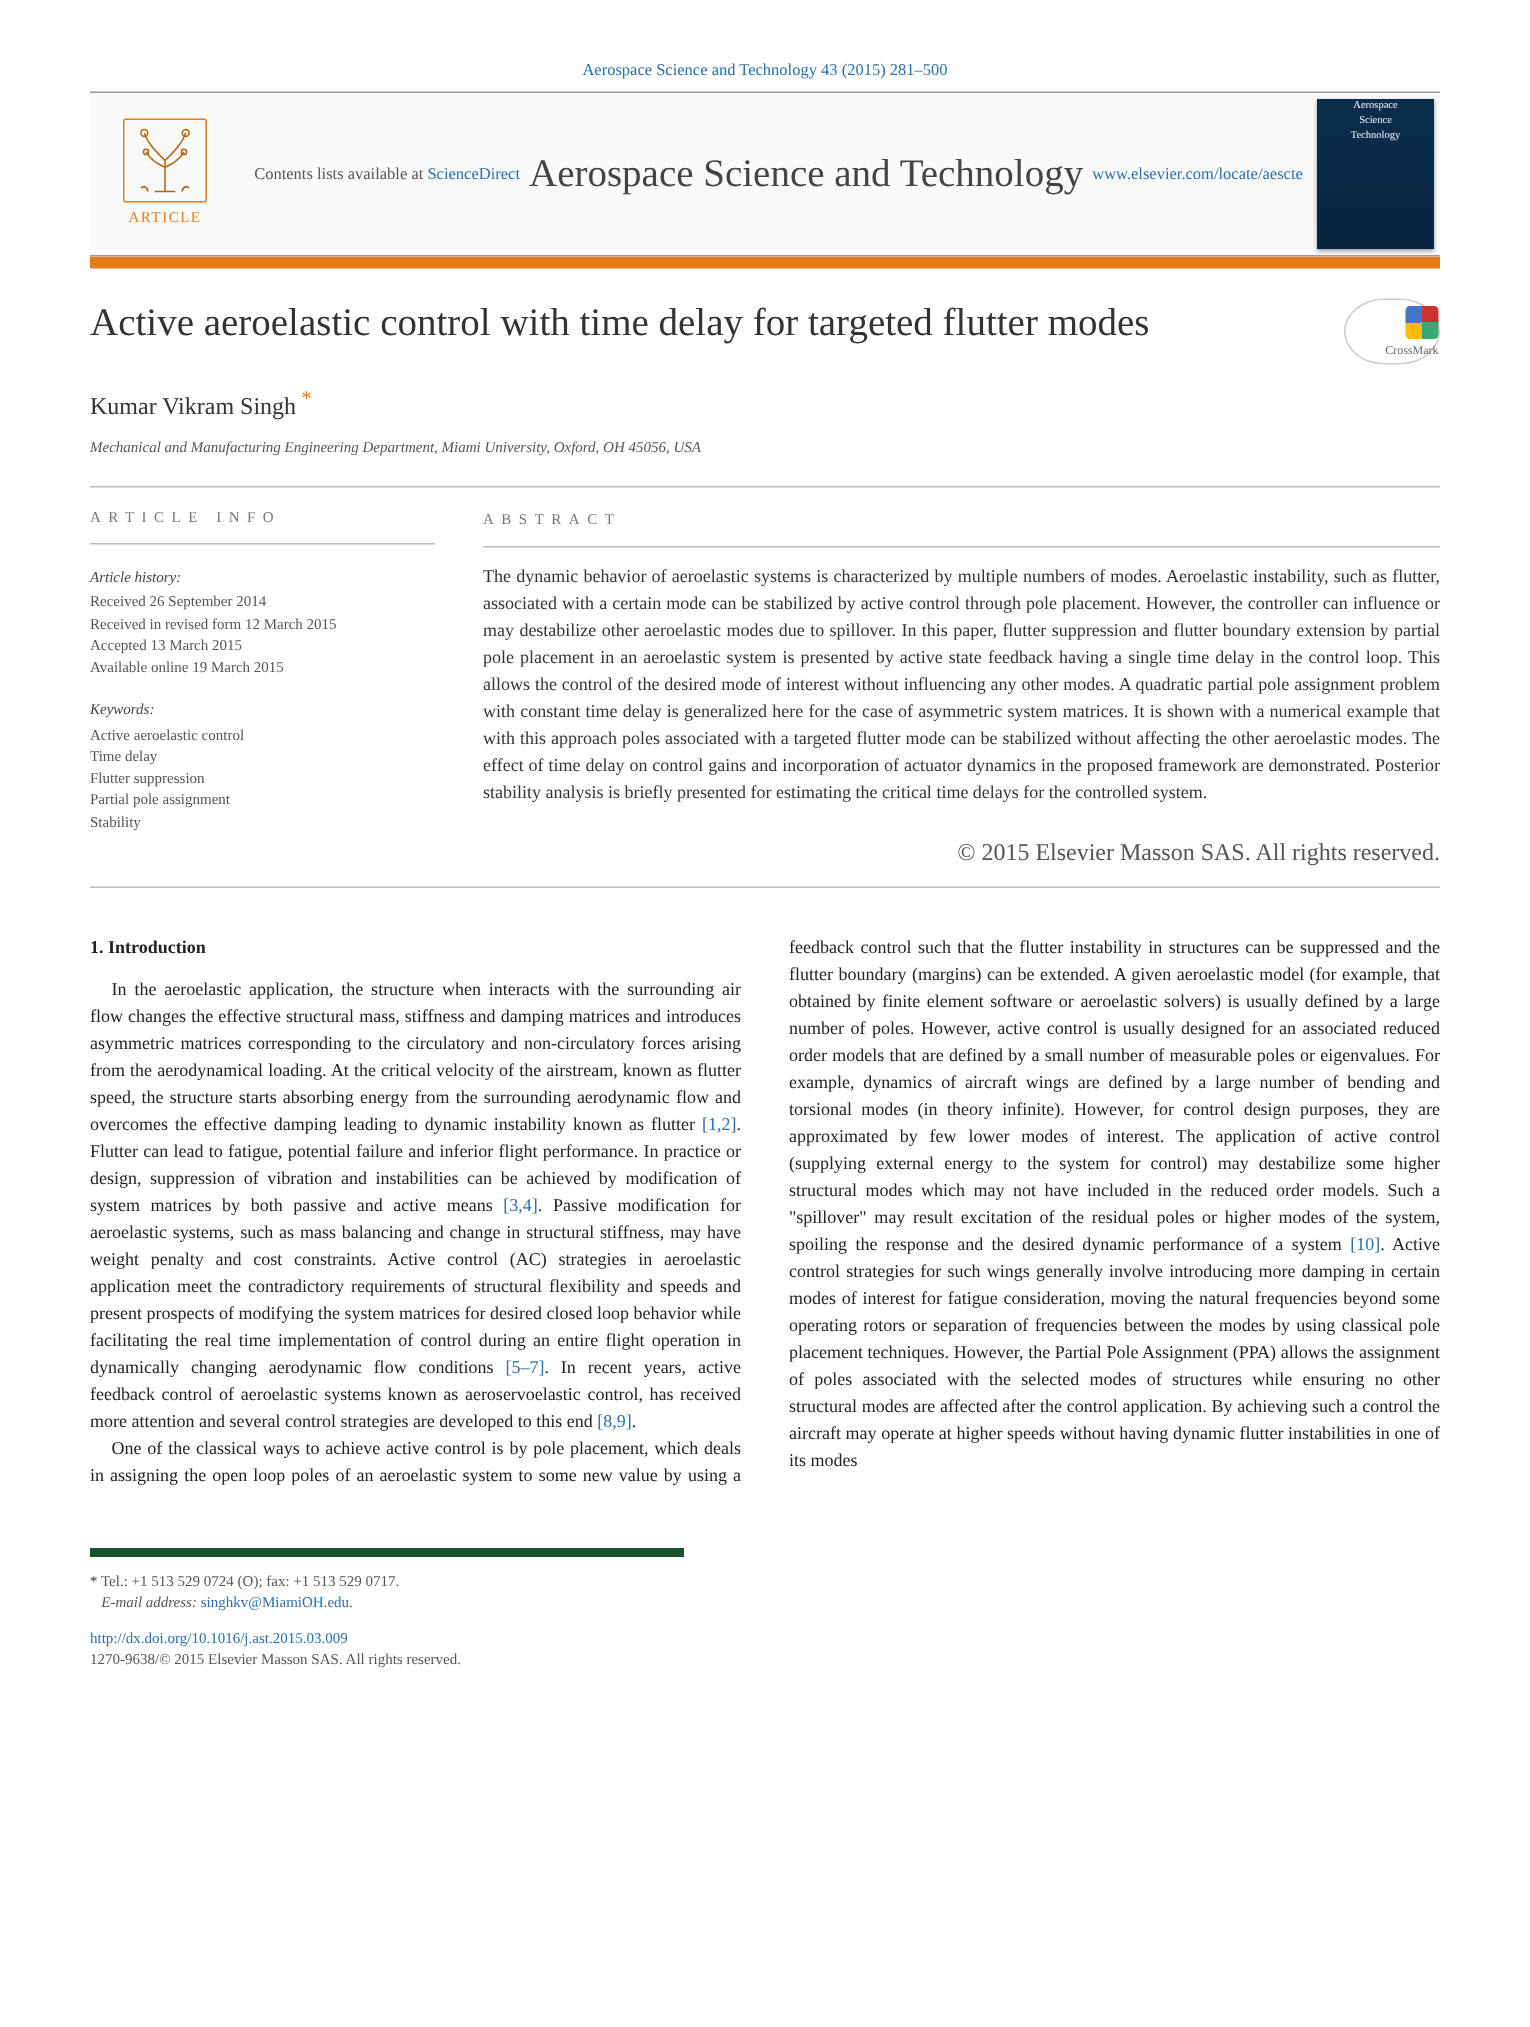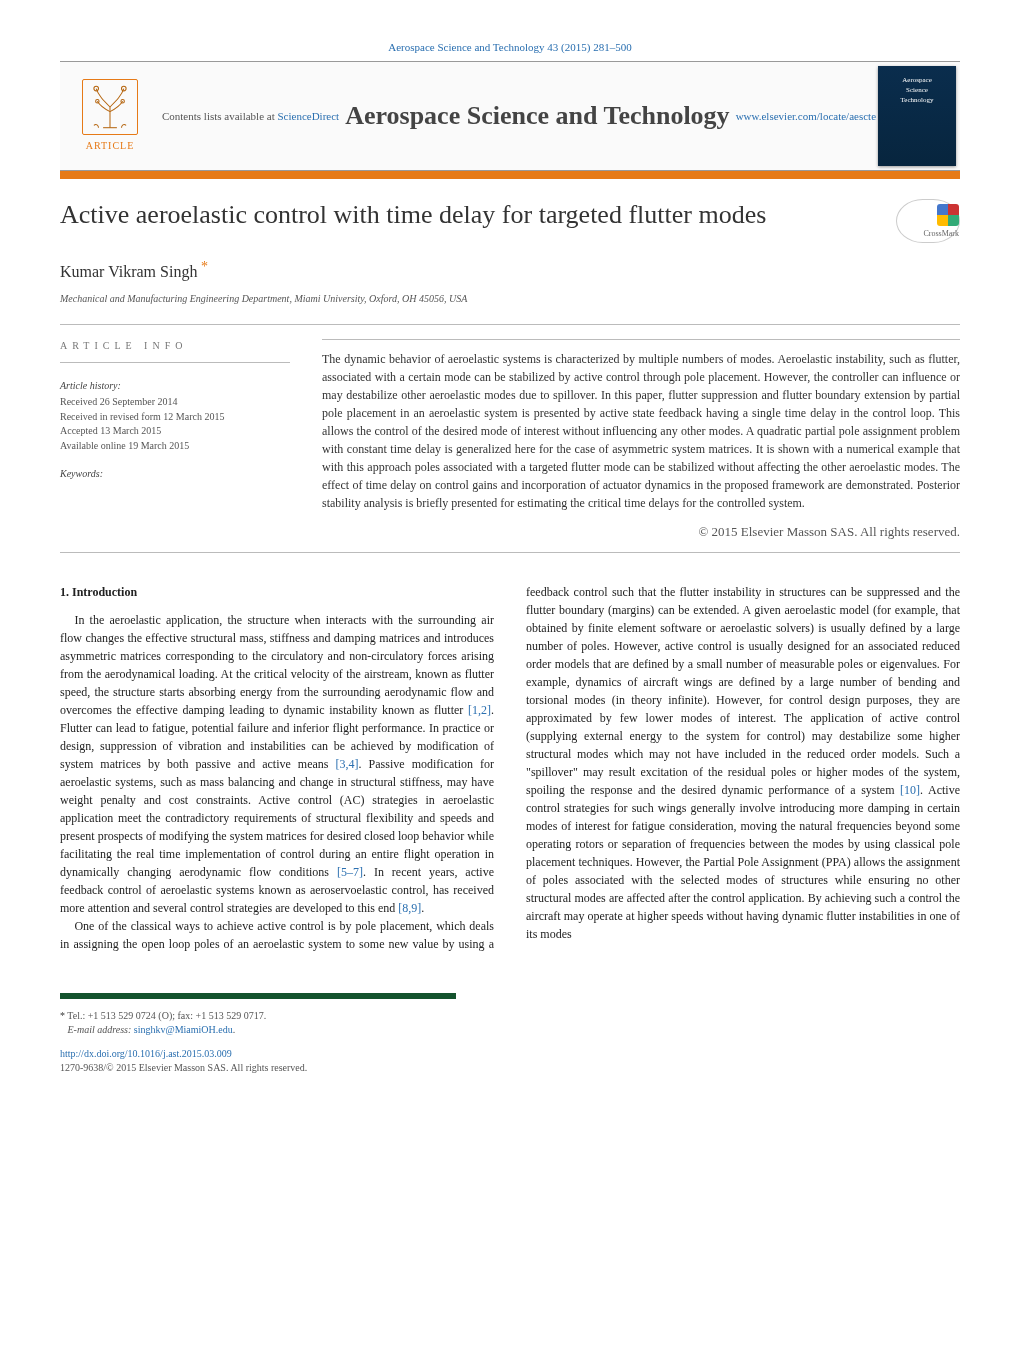--- a/index.html
+++ b/index.html
@@ -58,30 +58,29 @@
     align-items: center;
     justify-content: center;
     gap: 6px;
     padding: 8px 0;
   }
   .contents-line { font-size: 11px; color: #555; }
   .contents-line a { color: #2a6fb0; text-decoration: none; }
   .journal-name {
     font-family: 'Times New Roman', serif;
     font-size: 26px;
-    font-weight: 700;
+    font-weight: 400;
     color: #444;
   }
   .journal-link { font-size: 11px; color: #2a6fb0; }
   .journal-cover {
     width: 78px;
     background: linear-gradient(to bottom, #0a2d4d 0%, #07253e 100%);
     display: flex; flex-direction: column;
     align-items: center; justify-content: flex-start;
-    padding-top: 10px;
     color: #fff;
     font-size: 7px;
     text-align: center;
     box-shadow: 0 1px 3px rgba(0,0,0,0.4);
     margin: 4px 4px 4px 0;
   }
   .accent-bar { height: 8px; background: #e67a17; margin-bottom: 20px; }
   .article-type { font-size: 13px; font-weight: 600; color: #333; margin-bottom: 6px; }
   .title-row { display: flex; align-items: flex-start; gap: 20px; }
   .article-title {
@@ -139,23 +138,23 @@
   .abstract-heading {
     letter-spacing: 5px;
     font-size: 10px;
     color: #777;
     text-transform: uppercase;
     margin-bottom: 10px;
   }
   .abstract-text { text-align: justify; }
   .copyright-line {
     text-align: right;
-    font-size: 13px;
+    font-size: 16px;
     color: #555;
-    margin-top: 10px;
+    margin-top: 20px;
   }
   .meta-bottom-rule { border-bottom: 1px solid #bbb; margin: 8px 0 30px; }
 
   .body-columns {
     column-count: 2;
     column-gap: 32px;
     font-size: 12px;
     line-height: 1.5;
     text-align: justify;
     color: #222;
@@ -250,24 +249,32 @@
       <div style="border-top:1px solid #bbb; padding-top:16px;">
         <div class="meta-block">
           <div class="meta-label">Article history:</div>
           <div>Received 26 September 2014</div>
           <div>Received in revised form 12 March 2015</div>
           <div>Accepted 13 March 2015</div>
           <div>Available online 19 March 2015</div>
         </div>
         <div class="meta-block">
           <div class="meta-label">Keywords:</div>
+          <div class="keywords-list">
+            <div>Active aeroelastic control</div>
+            <div>Time delay</div>
+            <div>Flutter suppression</div>
+            <div>Partial pole assignment</div>
+            <div>Stability</div>
+          </div>
         </div>
       </div>
     </div>
     <div class="abstract-col">
+      <div class="abstract-heading">ABSTRACT</div>
       <div style="border-top:1px solid #bbb; padding-top:10px;">
         <div class="abstract-text">The dynamic behavior of aeroelastic systems is characterized by multiple numbers of modes. Aeroelastic instability, such as flutter, associated with a certain mode can be stabilized by active control through pole placement. However, the controller can influence or may destabilize other aeroelastic modes due to spillover. In this paper, flutter suppression and flutter boundary extension by partial pole placement in an aeroelastic system is presented by active state feedback having a single time delay in the control loop. This allows the control of the desired mode of interest without influencing any other modes. A quadratic partial pole assignment problem with constant time delay is generalized here for the case of asymmetric system matrices. It is shown with a numerical example that with this approach poles associated with a targeted flutter mode can be stabilized without affecting the other aeroelastic modes. The effect of time delay on control gains and incorporation of actuator dynamics in the proposed framework are demonstrated. Posterior stability analysis is briefly presented for estimating the critical time delays for the controlled system.</div>
         <div class="copyright-line">© 2015 Elsevier Masson SAS. All rights reserved.</div>
       </div>
     </div>
   </div>
   <div class="meta-bottom-rule"></div>
 
   <div class="body-columns">
     <div class="section-heading">1. Introduction</div>

